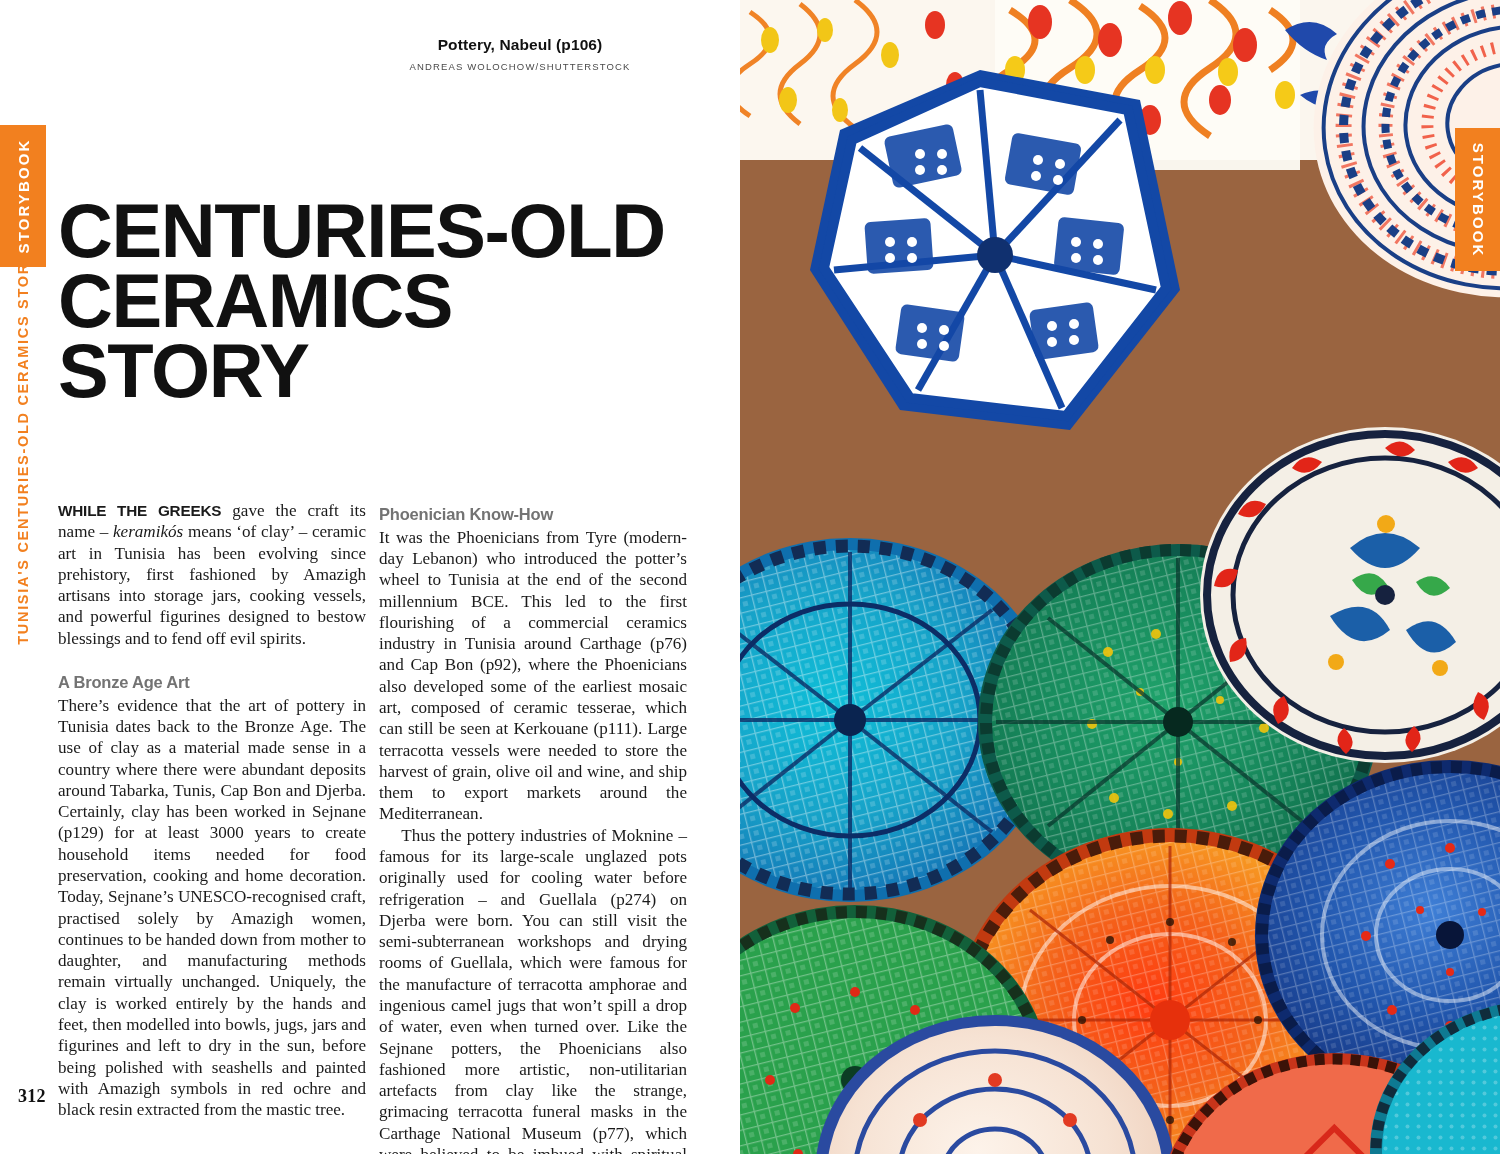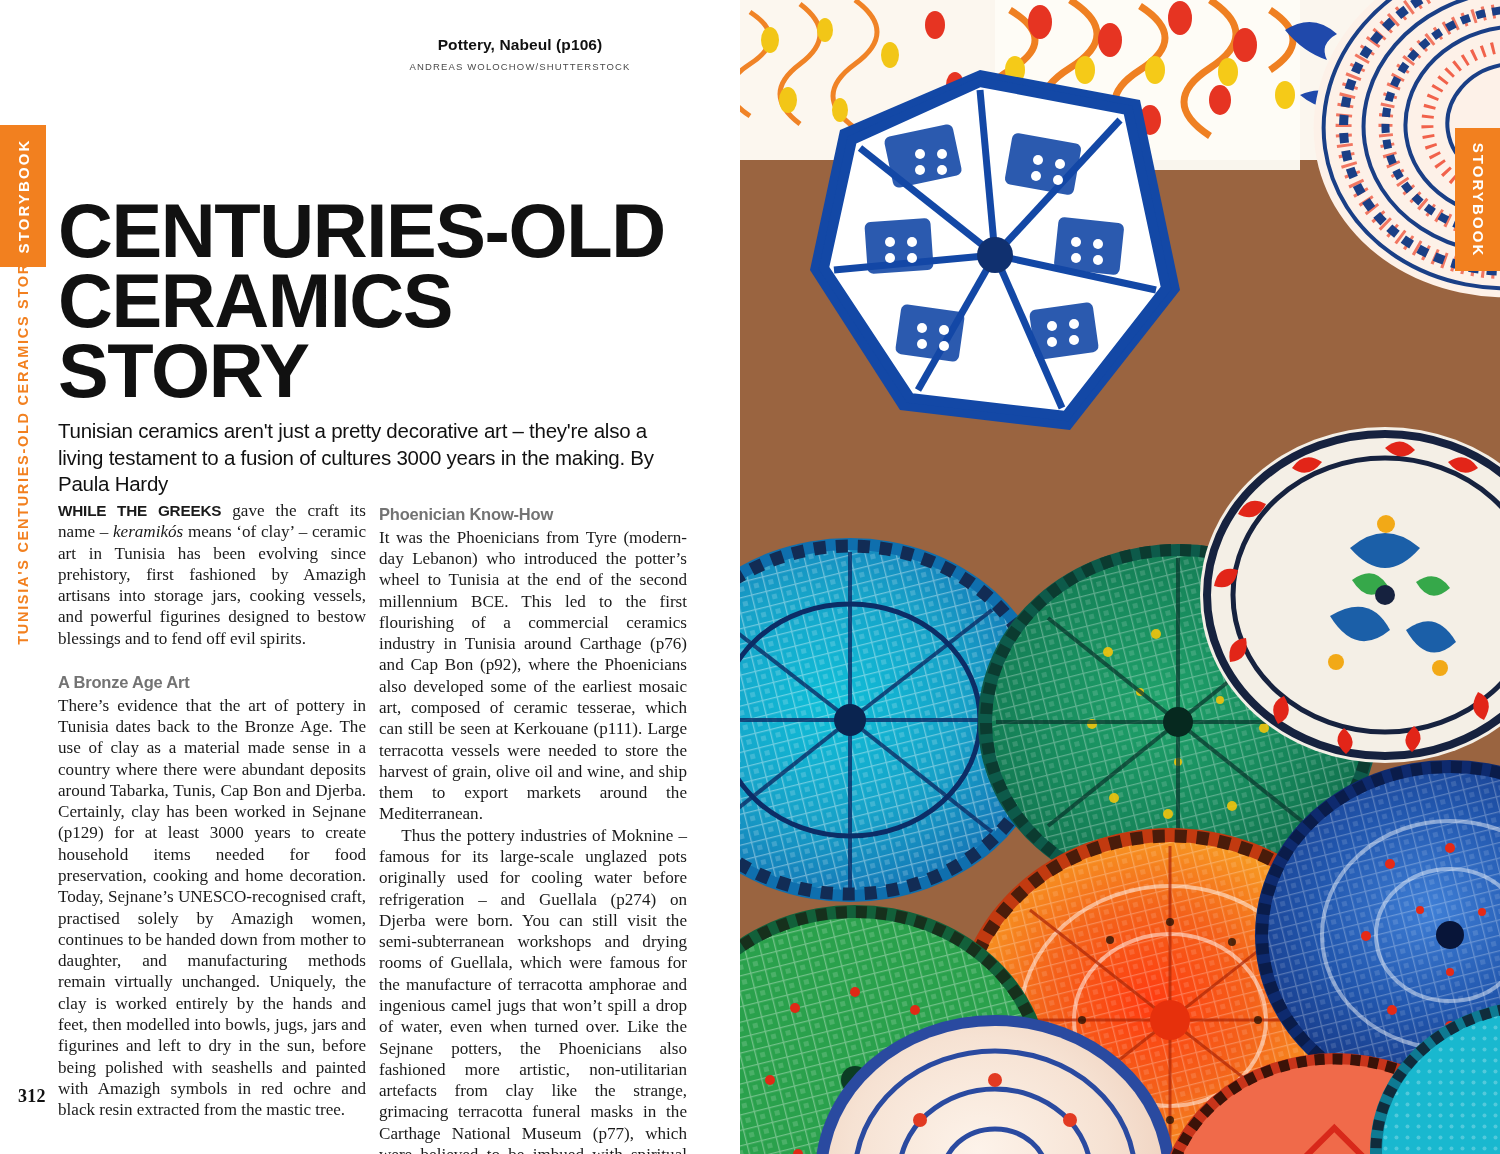--- a/index.html
+++ b/index.html
@@ -602,21 +602,20 @@
   <div class="caption-block">
     <div class="caption-title">Pottery, Nabeul (p106)</div>
     <div class="caption-credit">ANDREAS WOLOCHOW/SHUTTERSTOCK</div>
   </div>
 
   <div class="headline">
     <span class="hl">CENTURIES-OLD</span>
     <span class="hl">CERAMICS STORY</span>
   </div>
 
-  <div class="standfirst">Tunisian ceramics aren't just a pretty decorative art – they're also a living testament to a fusion of cultures 3000 years in the making. By Paula Hardy</div>
 
   <div class="col col-1">
     <p class="body"><span class="lead">WHILE THE GREEKS</span><span> gave the craft its name – </span><i>keramikós</i><span> means ‘of clay’ – ceramic art in Tunisia has been evolving since prehistory, first fashioned by Amazigh artisans into storage jars, cooking vessels, and powerful figurines designed to bestow blessings and to fend off evil spirits.</span></p>
     <h2 class="subhead spaced">A Bronze Age Art</h2>
     <p class="body">There’s evidence that the art of pottery in Tunisia dates back to the Bronze Age. The use of clay as a material made sense in a country where there were abundant deposits around Tabarka, Tunis, Cap Bon and Djerba. Certainly, clay has been worked in Sejnane (p129) for at least 3000 years to create household items needed for food preservation, cooking and home decoration. Today, Sejnane’s UNESCO-recognised craft, practised solely by Amazigh women, continues to be handed down from mother to daughter, and manufacturing methods remain virtually unchanged. Uniquely, the clay is worked entirely by the hands and feet, then modelled into bowls, jugs, jars and figurines and left to dry in the sun, before being polished with seashells and painted with Amazigh symbols in red ochre and black resin extracted from the mastic tree.</p>
   </div>
 
   <div class="col col-2">
     <h2 class="subhead">Phoenician Know-How</h2>
     <p class="body">It was the Phoenicians from Tyre (modern-day Lebanon) who introduced the potter’s wheel to Tunisia at the end of the second millennium BCE. This led to the first flourishing of a commercial ceramics industry in Tunisia around Carthage (p76) and Cap Bon (p92), where the Phoenicians also developed some of the earliest mosaic art, composed of ceramic tesserae, which can still be seen at Kerkouane (p111). Large terracotta vessels were needed to store the harvest of grain, olive oil and wine, and ship them to export markets around the Mediterranean.</p>

